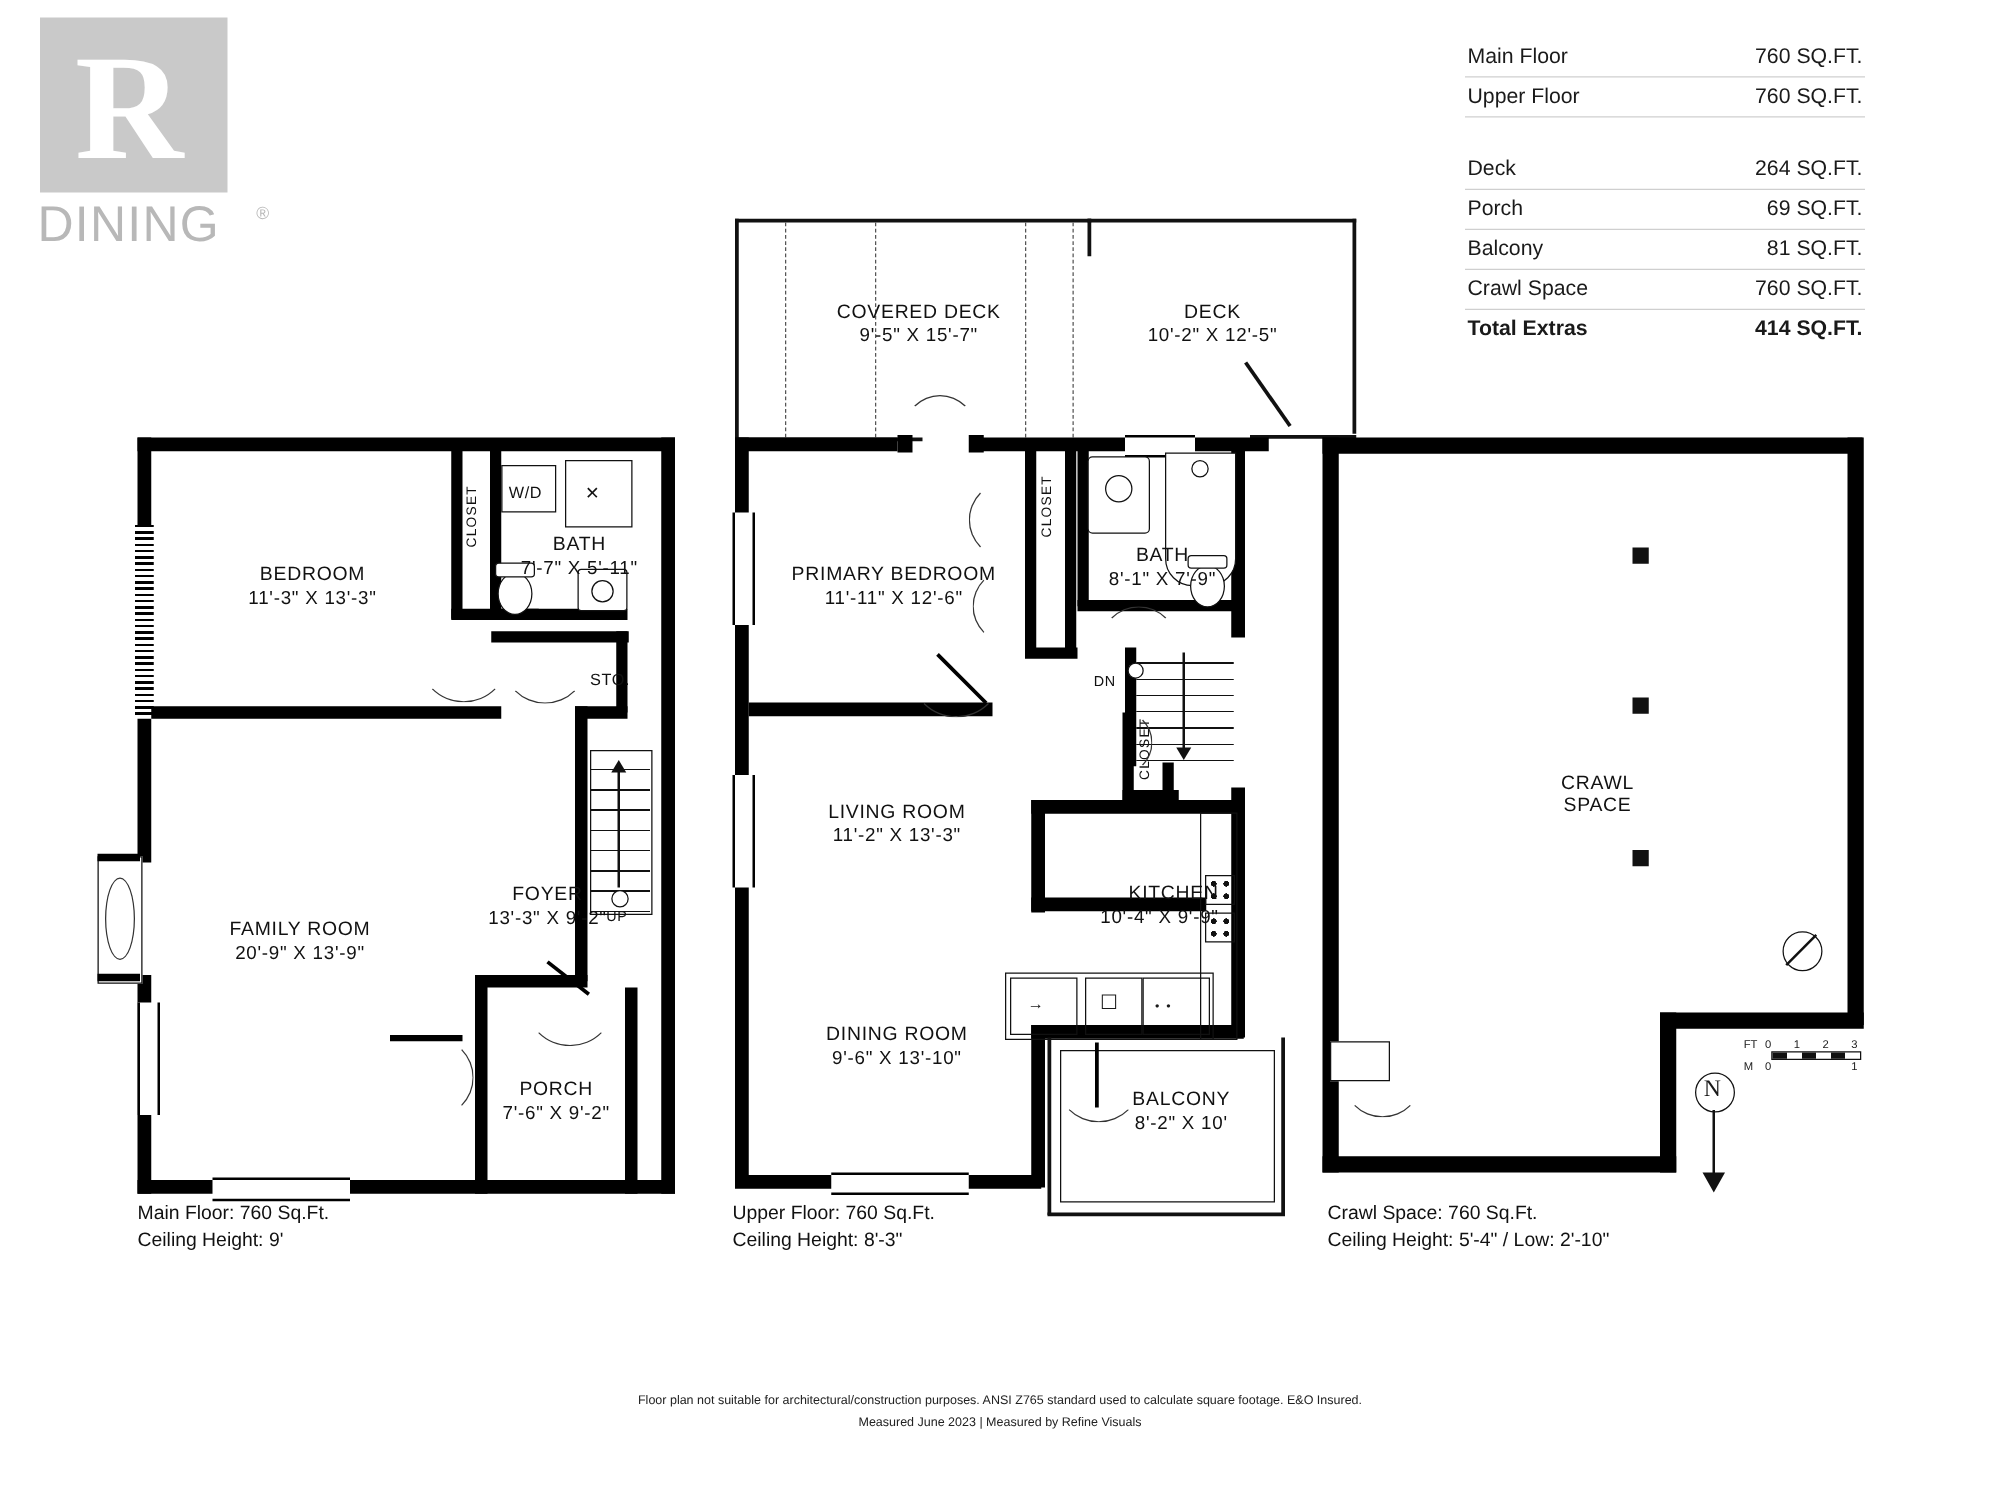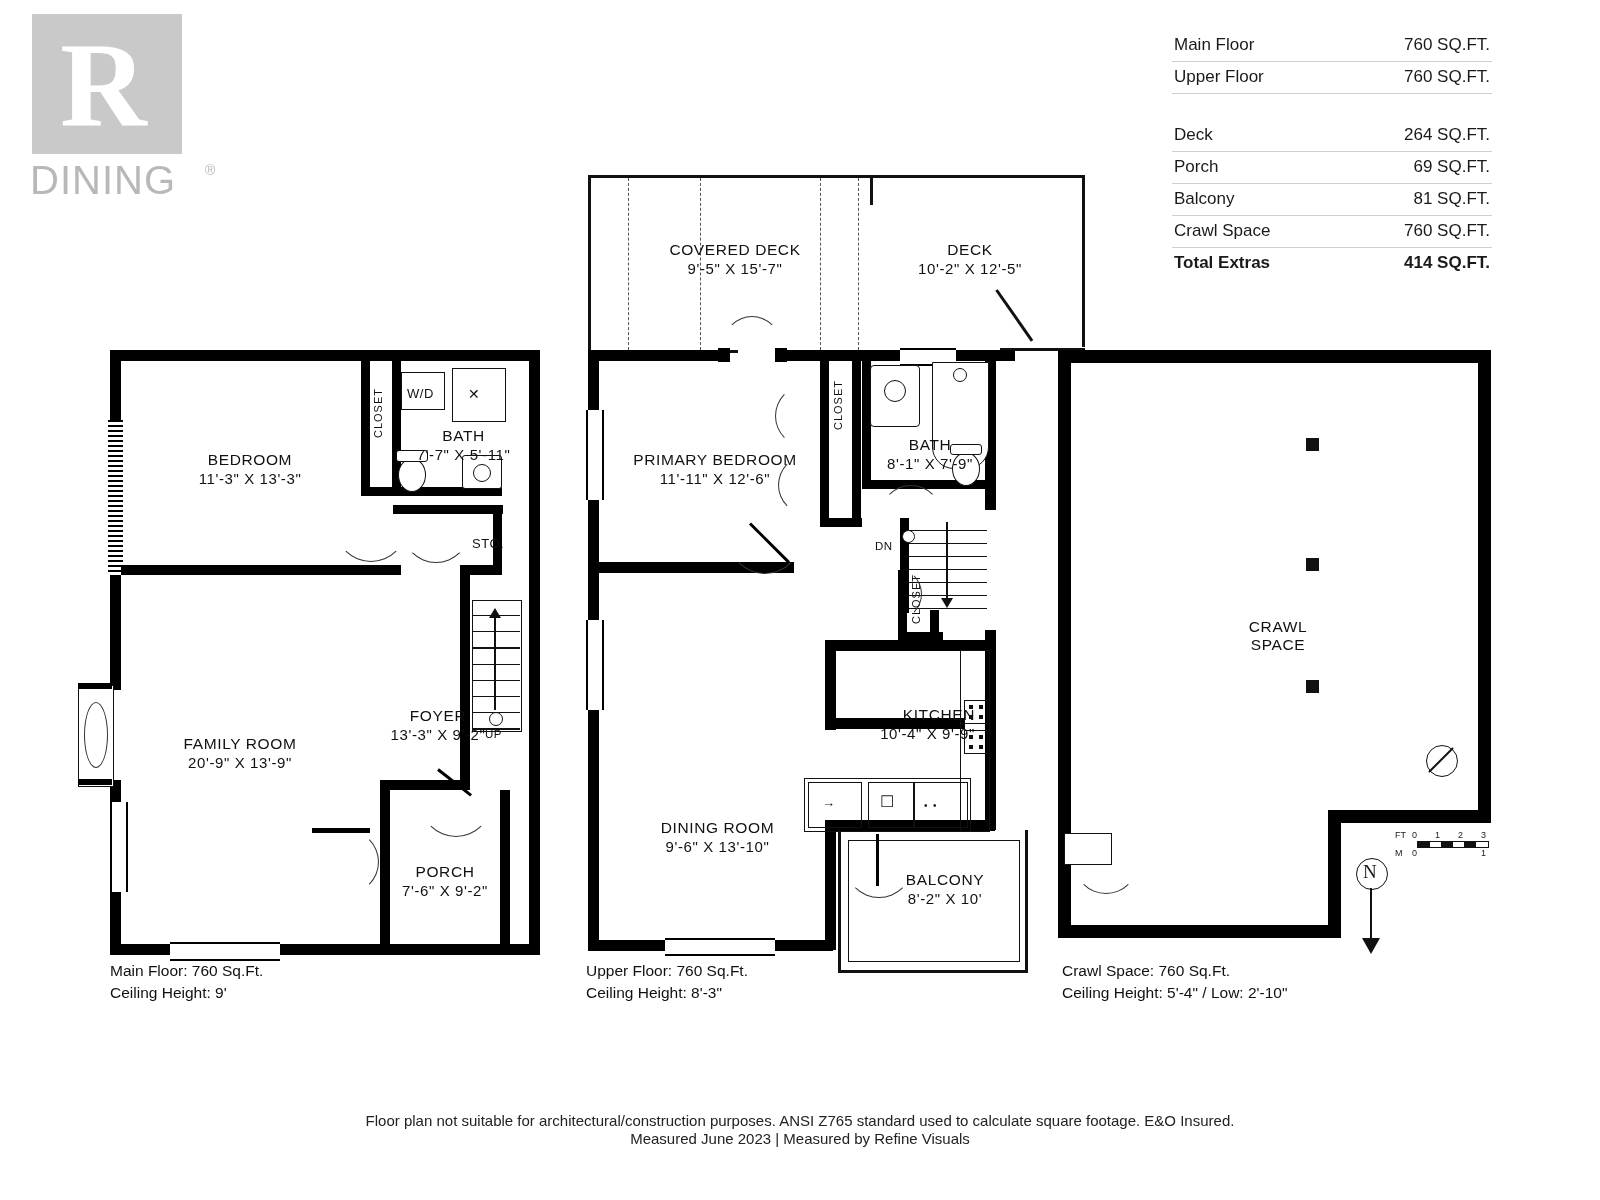--- a/index.html
+++ b/index.html
@@ -68,21 +68,21 @@
   .fixture { position: absolute; border: 1.6px solid #111; background: #fff; }
   .fixture-round { border-radius: 50%; }
   .dashed-line { position: absolute; border-left: 1.4px dashed #555; }
   .outline { position: absolute; border: 1.6px solid #111; }
   .door-arc { position: absolute; border: 1.3px solid #333; border-radius: 50%; }
 
   .caption { position: absolute; font-size: 15.5px; line-height: 22px; color: #111; }
 
   #footer {
     position: absolute; left: 0; right: 0; top: 1112px; text-align: center;
-    font-size: 15px; color: #222; line-height: 18px;
+    font-size: 10px; color: #222; line-height: 18px;
   }
 </style>
 </head>
 <body>
 
 <div class="abs" id="realtor-logo">
   <div class="mark"></div>
   <div class="mark-r">R</div>
   <div class="word">DINING</div>
   <div class="reg">®</div>
@@ -313,20 +313,24 @@
      radial-gradient(circle at 6px 16px,#111 2.2px,transparent 2.4px),
      radial-gradient(circle at 16px 16px,#111 2.2px,transparent 2.4px); border:1.2px solid #111;"></div>
 
   <div class="outline" style="left:334px; top:612px; width:52px; height:44px; border-width:1.2px;"></div>
   <div class="abs" style="left:344px; top:630px; font-size:10px;">•&nbsp;&nbsp;•</div>
   <div class="outline" style="left:288px; top:612px; width:44px; height:44px; border-width:1.2px;"></div>
   <div class="abs" style="left:300px; top:622px; font-size:16px;">☐</div>
   <div class="outline" style="left:228px; top:612px; width:52px; height:44px; border-width:1.2px;"></div>
   <div class="abs" style="left:242px; top:625px; font-size:13px;">→</div>
 
+  <div class="room-label" style="left:30px; top:470px; width:215px;">
+    <div>LIVING ROOM</div>
+    <div class="dim">11'-2" X 13'-3"</div>
+  </div>
   <div class="room-label" style="left:245px; top:535px; width:150px;text-align:right;">
     <div>KITCHEN</div>
     <div class="dim">10'-4" X 9'-9"</div>
   </div>
   <div class="room-label" style="left:30px; top:648px; width:215px;">
     <div>DINING ROOM</div>
     <div class="dim">9'-6" X 13'-10"</div>
   </div>
 
   <div class="abs" style="left:258px; top:660px; width:3px; height:142px; background:#111;"></div>

